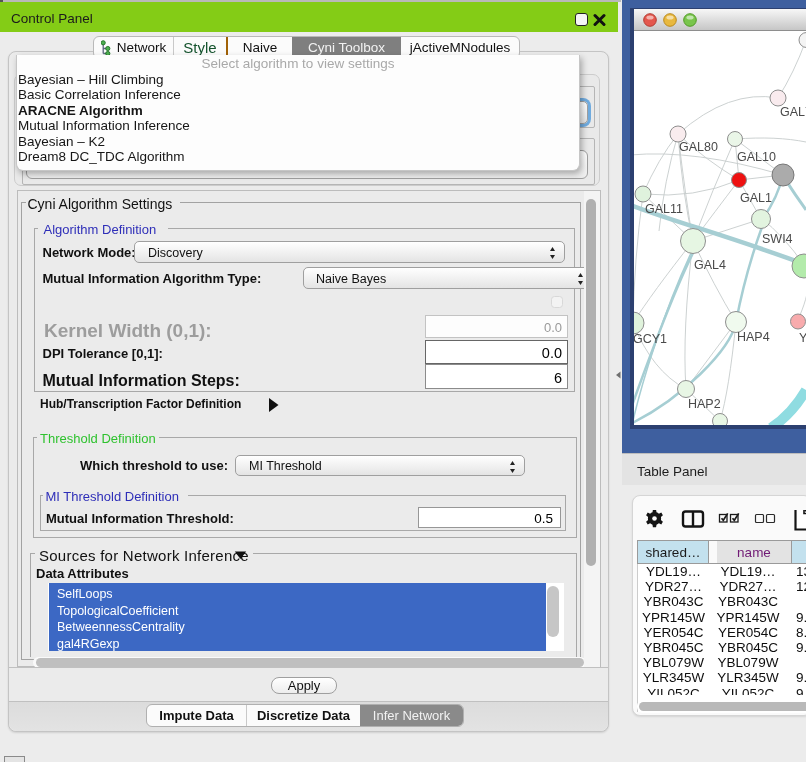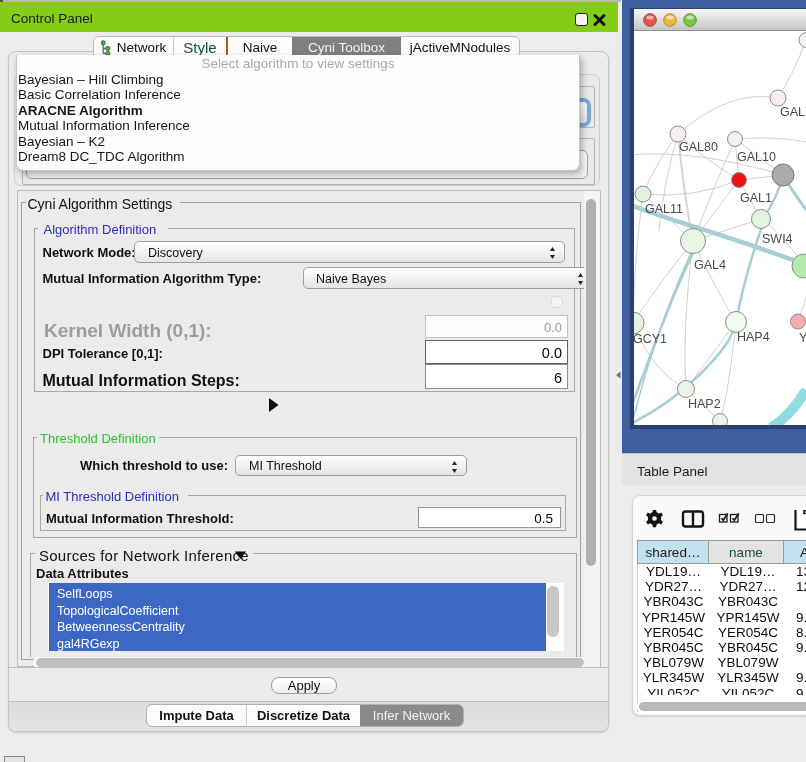--- a/index.html
+++ b/index.html
@@ -84,30 +84,31 @@
       </div>
     <div class="abs" style="left:42.5px;top:346px;font-size:13px;font-weight:bold;color:#111;">DPI Tolerance [0,1]:</div>
     <div class="abs" style="left:425px;top:340px;width:143px;height:24px;background:#ffffff;border:1.5px solid #666;">
         <span style="position:absolute;right:5px;top:4px;font-size:14.5px;color:#000;">0.0</span>
       </div>
     <div class="abs" style="left:42.5px;top:372px;font-size:16px;font-weight:bold;color:#111;">Mutual Information Steps:</div>
     <div class="abs" style="left:425px;top:364px;width:143px;height:25px;background:#ffffff;border:1px solid #8b8b8b;">
         <span style="position:absolute;right:5px;top:5px;font-size:14.5px;color:#000;">6</span>
       </div>
 
+    <div class="abs" style="left:40px;top:397px;font-size:12px;font-weight:bold;color:#111;">Hub/Transcription Factor Definition</div>
     <svg class="abs" style="left:267px;top:397px;" width="13" height="16" viewBox="0 0 13 16">
         <path d="M2 1 L11.5 8 L2 15 Z" fill="#111"></path>
       </svg>
 
     <div class="abs" style="left:33px;top:436.5px;width:544px;height:101.5px;border:1px solid #a8a8a8;"></div>
     <div class="abs" style="left:37px;top:430px;width:122px;height:13px;background:#ebebeb;"></div>
     <div class="abs" style="left:40px;top:431px;font-size:13px;color:#2fc22f;">Threshold Definition</div>
 
     <div class="abs" style="left:80px;top:458px;font-size:13px;font-weight:bold;color:#111;">Which threshold to use:</div>
-    <div class="abs combo" style="left:235px;top:454.5px;width:232px;height:21.5px;background:linear-gradient(#ffffff,#e4e4e4);border:1px solid #9f9f9f;border-radius:5px;">
+    <div class="abs combo" style="left:235px;top:454.5px;width:290px;height:21.5px;background:linear-gradient(#ffffff,#e4e4e4);border:1px solid #9f9f9f;border-radius:5px;">
       <span style="position:absolute;left:13px;top:3px;font-size:12.5px;color:#111;">MI Threshold</span>
       <svg style="position:absolute;right:8px;top:4px;" width="7" height="14" viewBox="0 0 7 14">
           <path d="M3.5 1 L6 5 L1 5 Z" fill="#222"></path>
           <path d="M3.5 13 L6 9 L1 9 Z" fill="#222"></path>
         </svg>
     </div>
 
     <div class="abs" style="left:40px;top:494.5px;width:526px;height:36px;border:1px solid #a8a8a8;"></div>
     <div class="abs" style="left:43px;top:488px;width:145px;height:13px;background:#ebebeb;"></div>
     <div class="abs" style="left:45.5px;top:489px;font-size:13px;color:#2e2eb8;">MI Threshold Definition</div>
@@ -278,21 +279,21 @@
         <rect x="109.5" y="4.5" width="8" height="8" rx="1"></rect>
         <rect x="120.5" y="4.5" width="8" height="8" rx="1"></rect>
       </g>
 
       <path d="M149.5 -1.5 L158 -1.5 L163 3.5 L163 19.5 L149.5 19.5 Z" fill="#fff" stroke="#141414" stroke-width="2.2"></path>
       <path d="M158 -1.5 L158 3.5 L163 3.5" fill="none" stroke="#141414" stroke-width="1.6"></path>
     </svg>
 
     <div class="abs" style="left:4px;top:44px;width:176px;height:24px;border-top:1px solid #9a9a9a;border-bottom:1px solid #9a9a9a;display:flex;">
       <div style="flex:0 0 72px;background:#c3e1ee;border-left:1px solid #9a9a9a;border-right:1px solid #9a9a9a;text-align:center;font-size:13.5px;color:#1a1a1a;line-height:23px;">shared…</div>
-      <div style="flex:0 0 75px;background:#e3e3e3;border-right:1px solid #9a9a9a;text-align:center;font-size:13.5px;color:#14532d;line-height:23px;">name</div>
+      <div style="flex:0 0 75px;background:#e3e3e3;border-right:1px solid #9a9a9a;text-align:center;font-size:13.5px;color:#701a75;line-height:23px;margin-left:8px;">name</div>
       <div style="flex:1;background:#c3e1ee;text-align:left;padding-left:16px;font-size:13.5px;color:#1a1a1a;line-height:23px;">A</div>
     </div>
 
     <div class="abs" style="left:4px;top:68px;width:176px;height:148px;background:#ffffff;border-left:1px solid #cccccc;"></div>
     <div class="abs" style="left:4px;top:68px;width:176px;height:131px;overflow:hidden;font-size:13.5px;color:#0e0e0e;">
       <div style="line-height:15.2px;">
         <div style="display:flex;">
             <span style="flex:0 0 73px;text-align:center;">YDL19…</span>
             <span style="flex:0 0 76px;text-align:center;">YDL19…</span>
             <span style="flex:1;padding-left:10px;">13</span>

